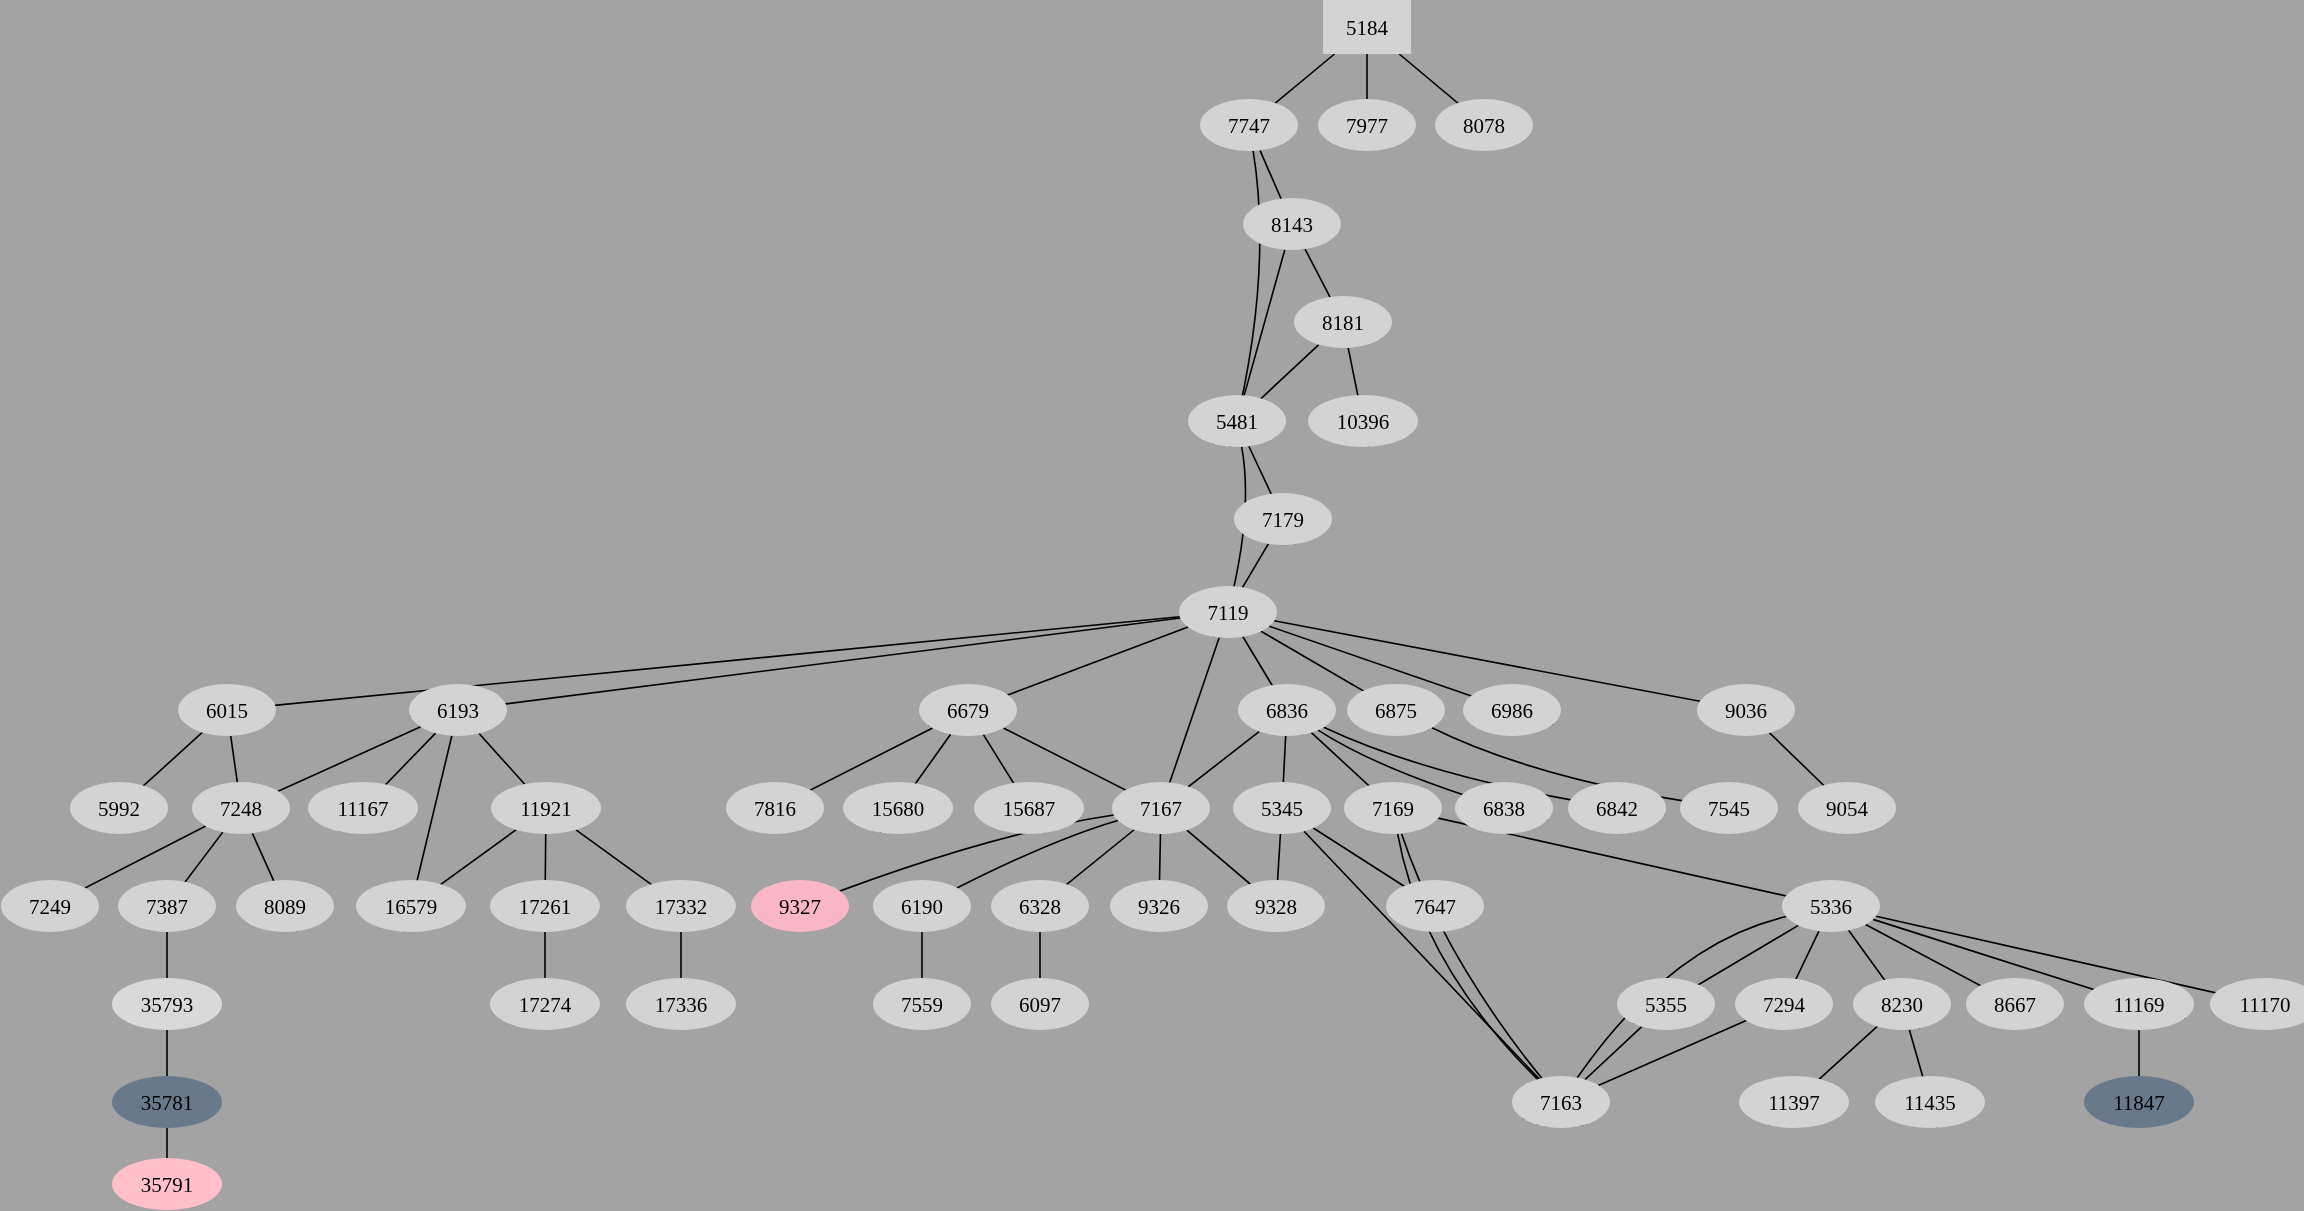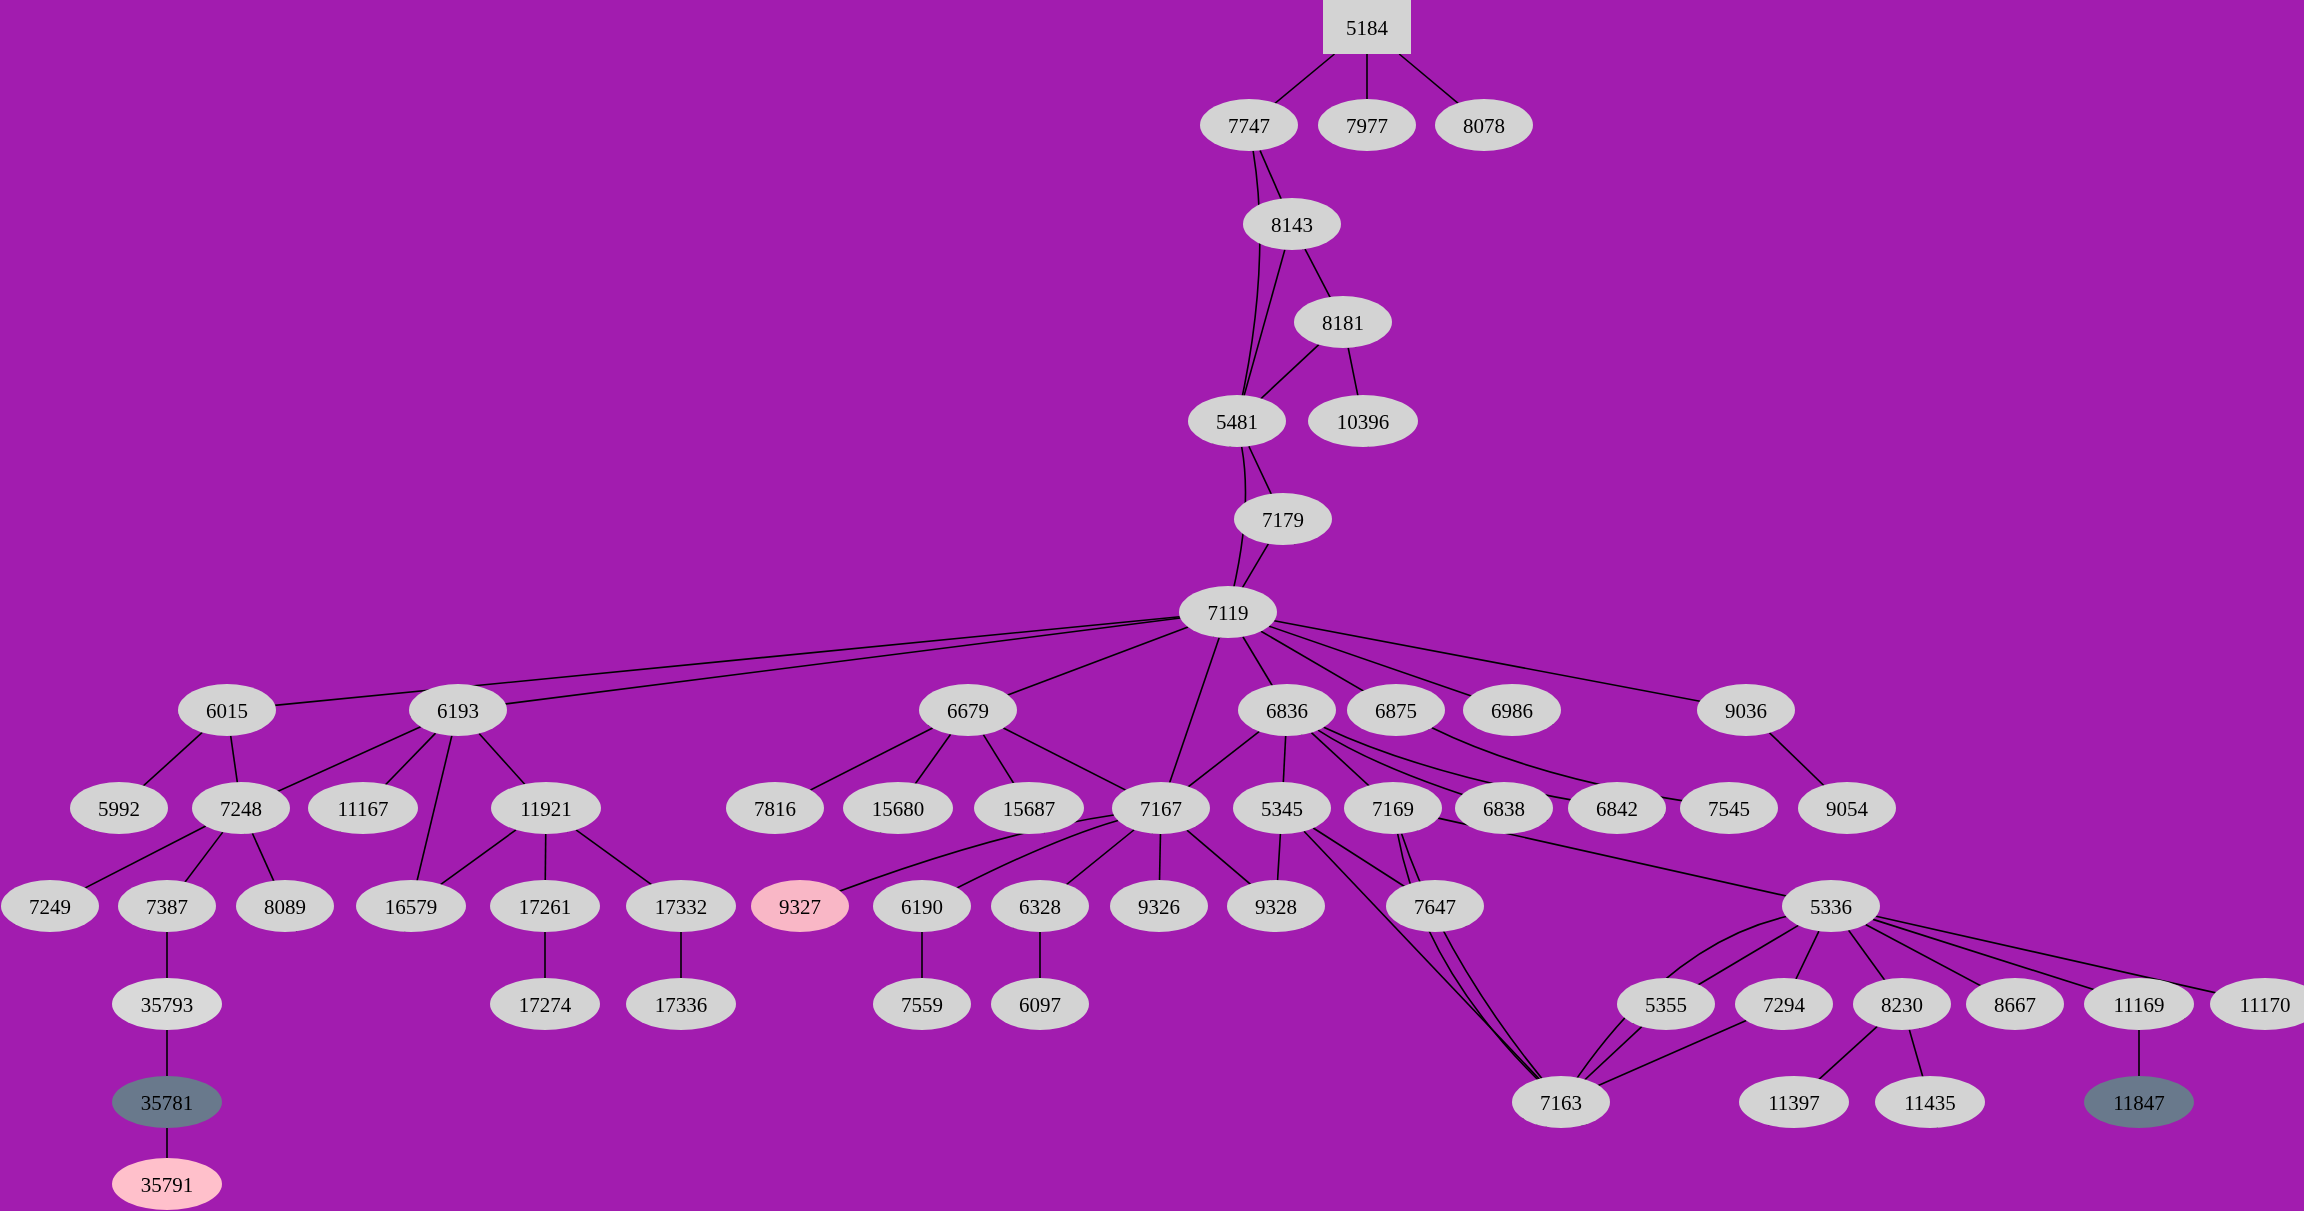--- a/index.html
+++ b/index.html
@@ -4,21 +4,21 @@
 <style>
   html, body {
     margin: 0;
     padding: 0;
     background: #ffffff;
   }
   #graph-root {
     width: 2304px;
     height: 1211px;
     position: relative;
-    background: #a21caf;
+    background: #a3a3a3;
     font-family: "Liberation Serif", "DejaVu Serif", serif;
     overflow: hidden;
   }
   svg#graph-canvas {
     display: block;
     width: 2304px;
     height: 1211px;
   }
   .node-shape {
     stroke: none;

